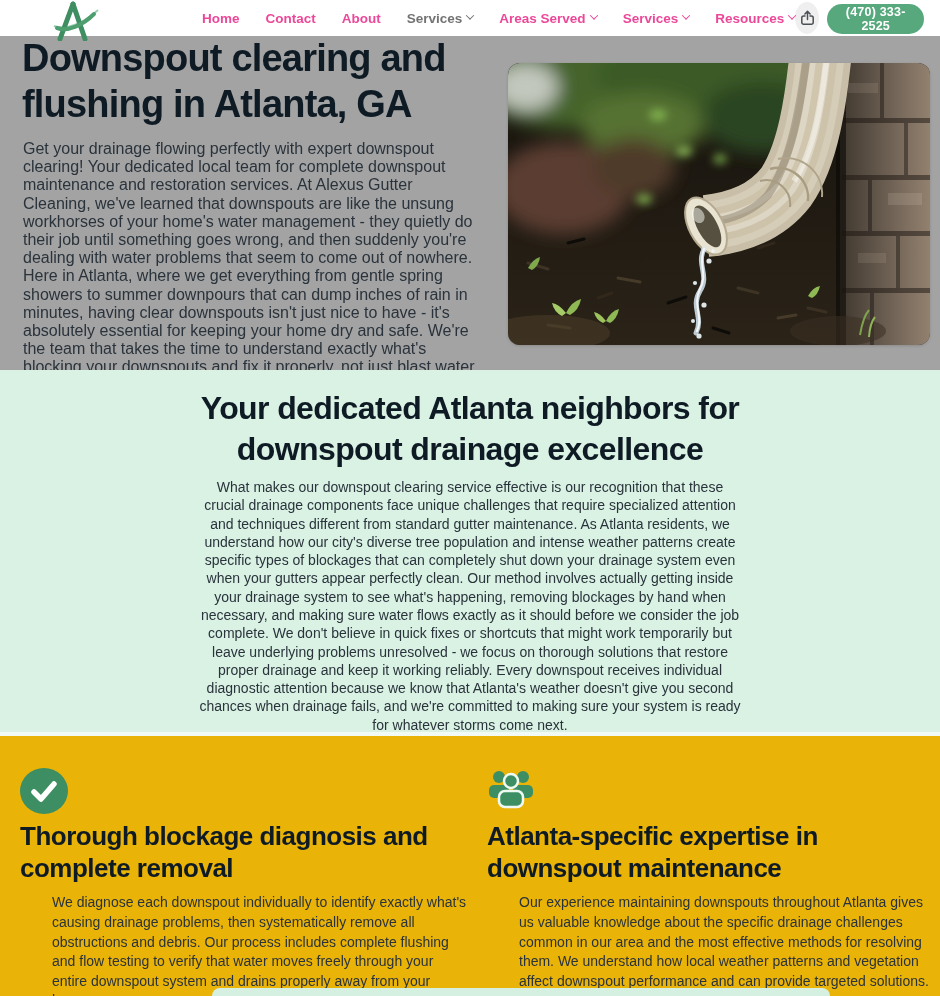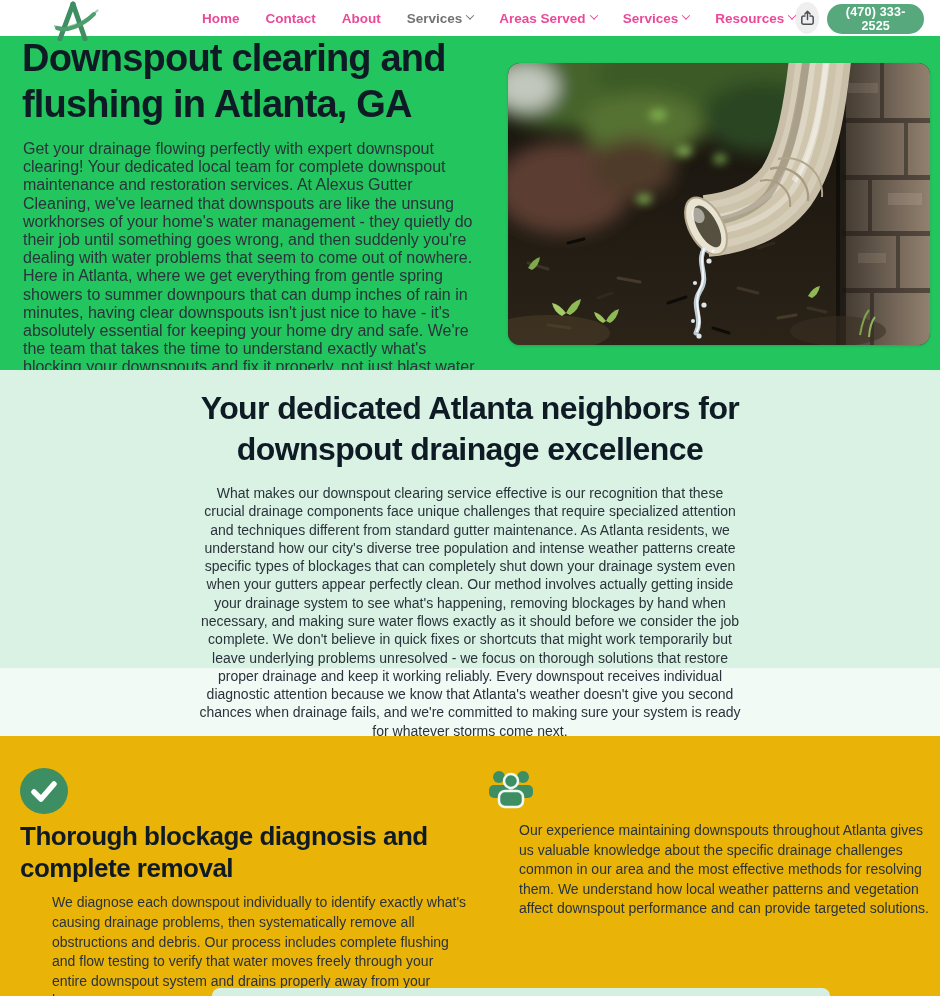--- a/index.html
+++ b/index.html
@@ -36,48 +36,48 @@
     display: flex; align-items: center; justify-content: center; cursor: pointer;
   }
   .phone-btn {
     height: 30px; padding: 0 15px; border-radius: 16px; background: #57a97d;
     color: #ffffff; font-size: 12.5px; font-weight: 700; border: none;
     display: inline-flex; align-items: center; cursor: pointer; letter-spacing: 0.2px;
     font-family: "Liberation Sans", sans-serif;
   }
 
   
-  .hero { position: absolute; top: 36px; left: 0; width: 940px; height: 334px; background: #22c55e; }
+  .hero { position: absolute; top: 36px; left: 0; width: 940px; height: 334px; background: #a3a3a3; }
   .hero-title {
     position: absolute; left: 22px; top: 0; width: 455px;
     font-size: 38px; line-height: 1.2; font-weight: 800; color: #0f1b24;
     letter-spacing: -0.8px;
   }
   .hero-text {
     position: absolute; left: 23px; top: 104px; width: 452px;
     font-size: 16px; line-height: 18.2px; font-weight: 400; color: #2a333b;
   }
   .hero-photo {
     position: absolute; left: 508px; top: 27px; width: 422px; height: 282px;
     border-radius: 12px; overflow: hidden; box-shadow: 0 1px 3px rgba(0,0,0,.15);
   }
   .hero-photo svg { display: block; }
 
   
   .section-mint {
-    position: absolute; top: 370px; left: 0; width: 940px; height: 298px;
+    position: absolute; top: 370px; left: 0; width: 940px; height: 362px;
     background: #d9f2e4;
   }
   .mint-title {
     margin: 18px auto 0; width: 640px; text-align: center;
     font-size: 32px; line-height: 1.28; font-weight: 800; color: #0f1b24;
     letter-spacing: -0.6px;
   }
   .mint-text {
-    margin: 14px auto 0; width: 545px; text-align: center;
+    margin: 8px auto 0; width: 545px; text-align: center;
     font-size: 14px; line-height: 18.3px; font-weight: 500; color: #2a333b;
   }
 
   
   .section-features {
     position: absolute; top: 736px; left: 0; width: 940px; height: 260px;
     background: #eab308;
   }
   .feature { position: absolute; top: 32px; }
   .feature.left  { left: 20px;  width: 450px; }
@@ -294,17 +294,18 @@
           <rect x="2" y="17" width="20" height="13" rx="5"></rect>
           <circle cx="36" cy="9" r="6"></circle>
           <rect x="26" y="17" width="20" height="13" rx="5"></rect>
         </g>
         <g fill="#3d8f63" stroke="#eef9f2" stroke-width="2.5">
           <circle cx="24" cy="13" r="7"></circle>
           <rect x="12" y="23" width="24" height="16" rx="6"></rect>
         </g>
       </svg>
     </div>
+    <h3 class="feature-title">Atlanta-specific expertise in downspout maintenance</h3>
     <p class="feature-text">Our experience maintaining downspouts throughout Atlanta gives us valuable knowledge about the specific drainage challenges common in our area and the most effective methods for resolving them. We understand how local weather patterns and vegetation affect downspout performance and can provide targeted solutions.</p>
   </div>
 
   <div class="bottom-strip"></div>
 </section>
 
 </body></html>

